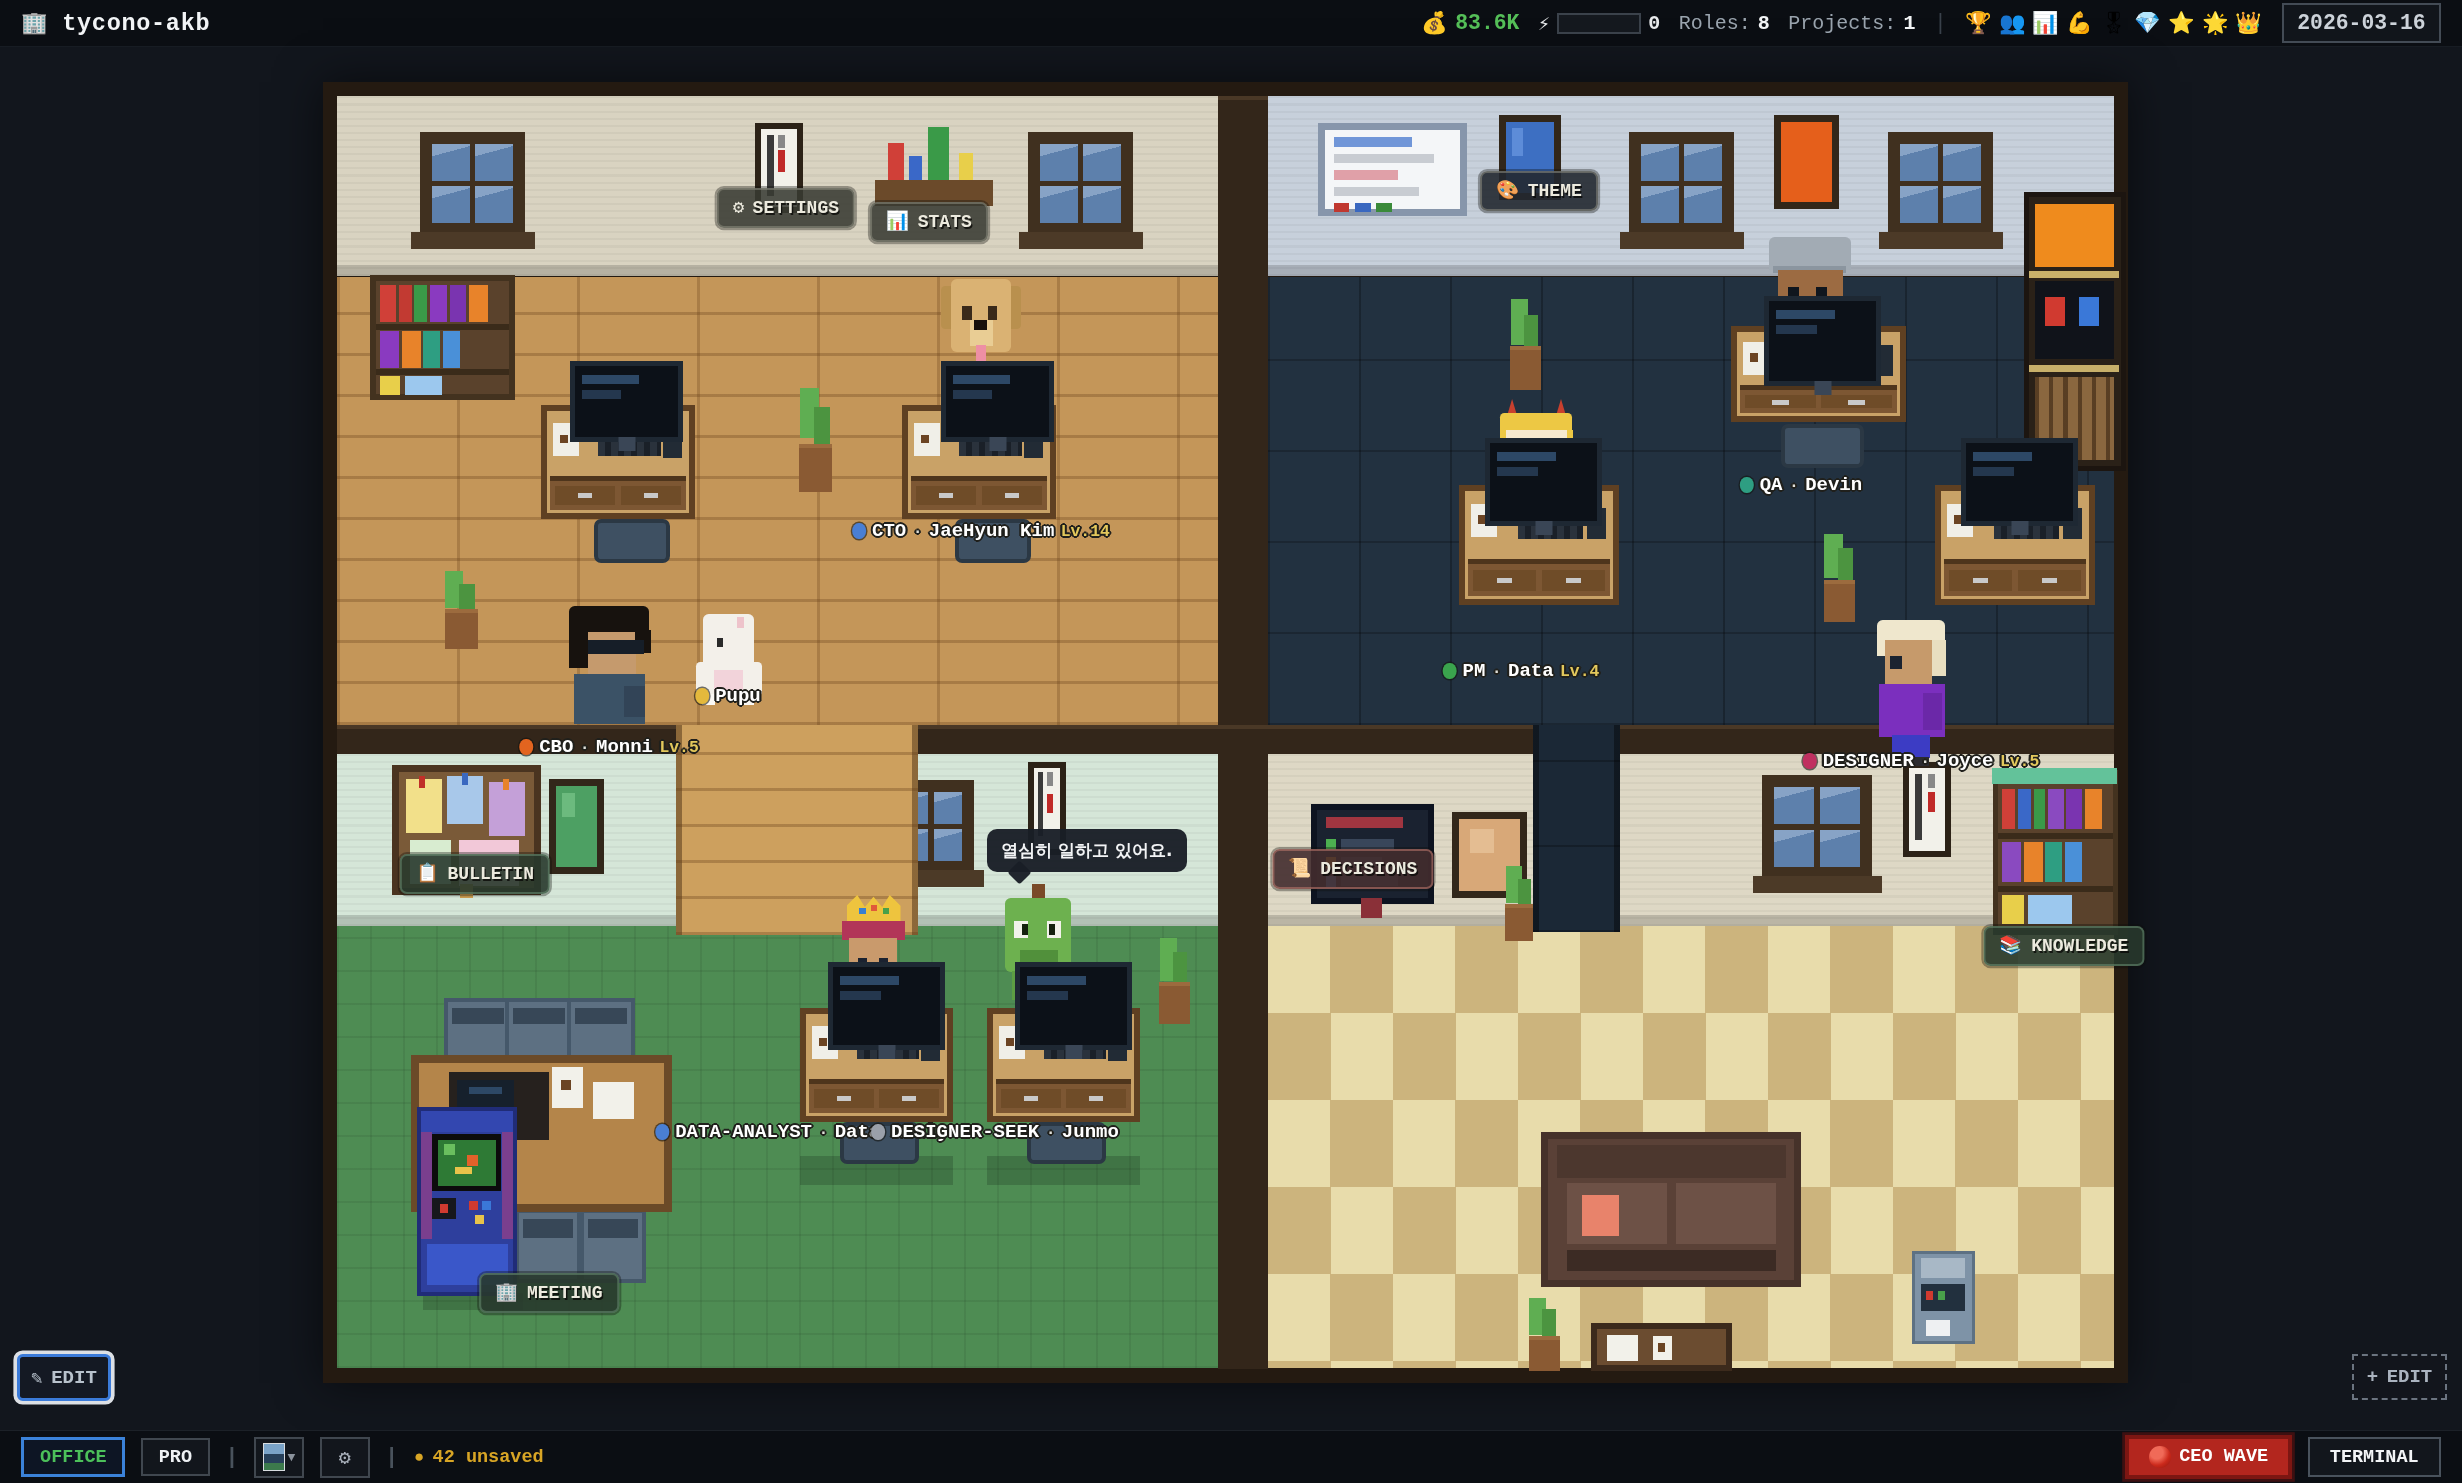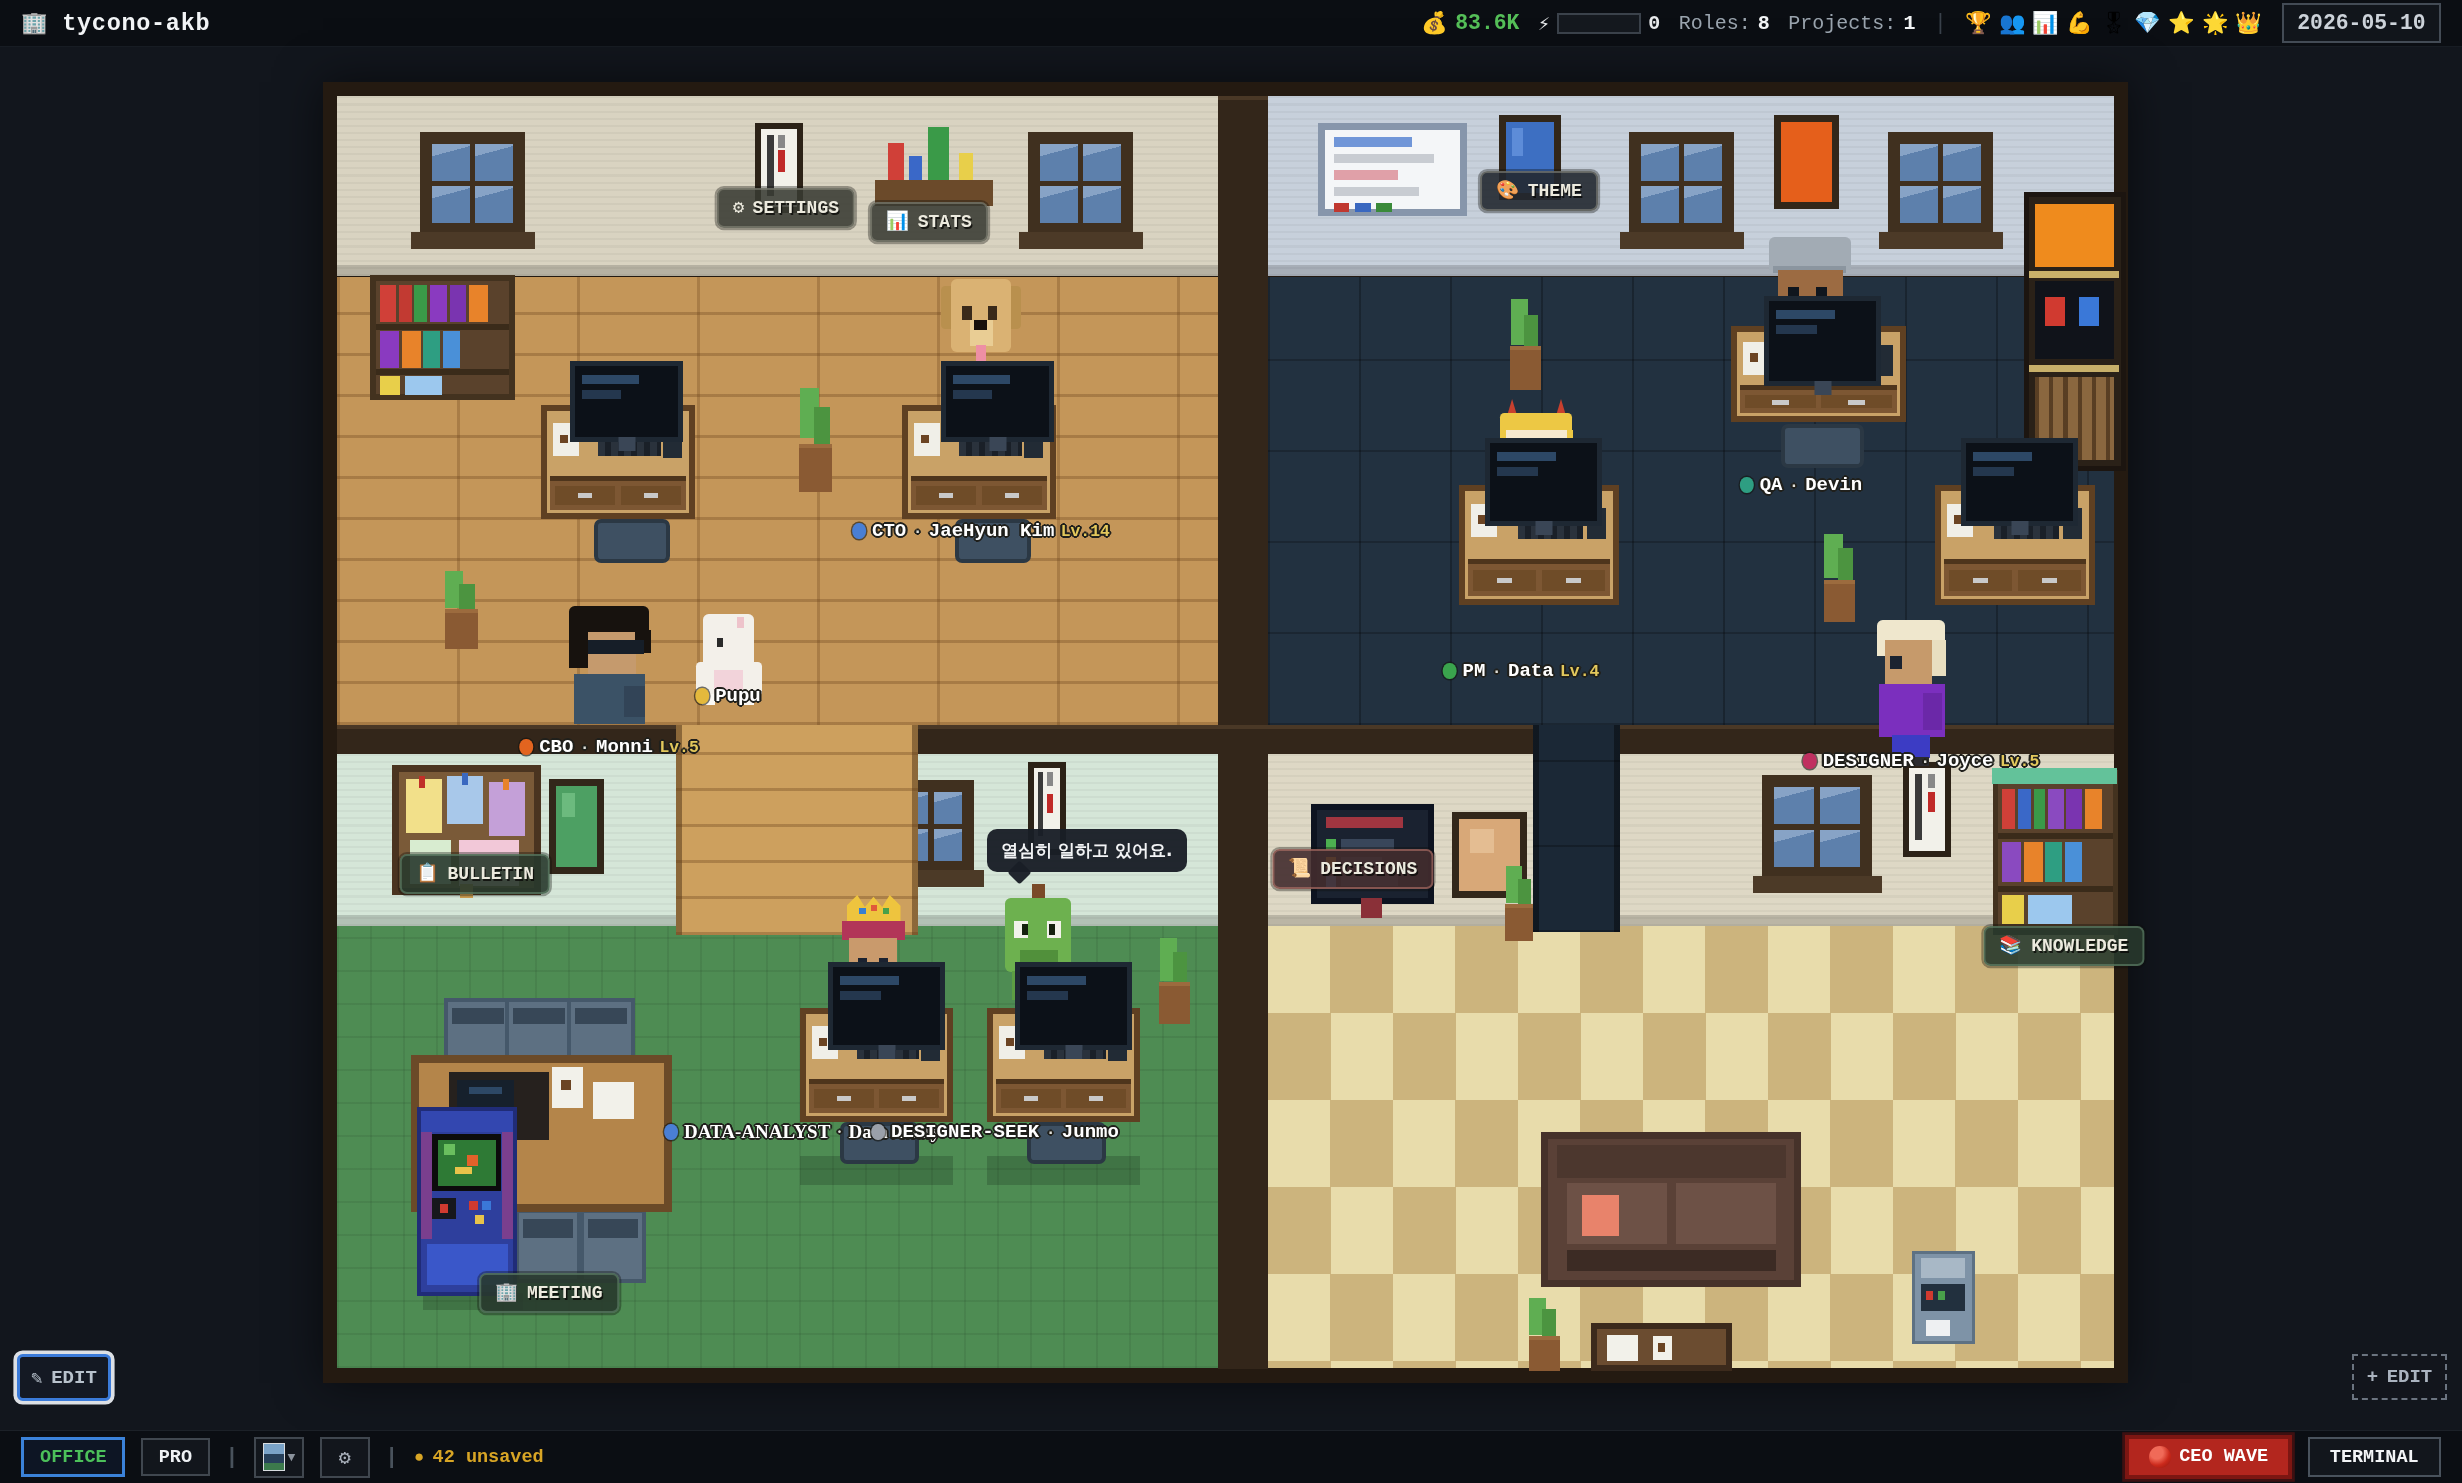--- a/index.html
+++ b/index.html
@@ -169,21 +169,21 @@
         <span>🏆</span>
         <span>👥</span>
         <span>📊</span>
         <span>💪</span>
         <span>🎖</span>
         <span>💎</span>
         <span>⭐</span>
         <span>🌟</span>
         <span>👑</span>
       </span>
-      <span class="datebox">2026-05-10</span>
+      <span class="datebox">2026-03-16</span>
     </div>
   </div>
 
   <div id="map">
 
     <div class="room wall-tl wallline" style="left:14.2px;top:14.2px;width:881px;height:180px;">
         <span class="baseboard"></span>
       </div>
     <div class="room floor-wood" style="left:14.2px;top:195px;width:881px;height:448px;"></div>
     <div class="room wall-tr wallline" style="left:945px;top:14.2px;width:846px;height:180px;">
@@ -693,21 +693,21 @@
       <span>Data</span>
       <span class="lv">Lv.4</span>
       </div>
     <div class="tag" style="left:1598px;top:679px;">
       <span class="dot" style="background: rgb(192, 48, 96);"></span>
       <span>DESIGNER</span>
       <span class="sep">·</span>
       <span>Joyce</span>
       <span class="lv">Lv.5</span>
       </div>
-    <div class="tag" style="left:479px;top:1050px;font-family:Liberation Serif, serif;">
+    <div class="tag" style="left:479px;top:1050px;">
       <span class="dot" style="background: rgb(74, 127, 212);"></span>
       <span>DATA-ANALYST</span>
       <span class="sep">·</span>
       <span>Data Analy</span>
       </div>
     <div class="tag" style="left:672px;top:1050px;">
       <span class="dot" style="background: rgb(154, 160, 170);"></span>
       <span>DESIGNER-SEEK</span>
       <span class="sep">·</span>
       <span>Junmo</span>

